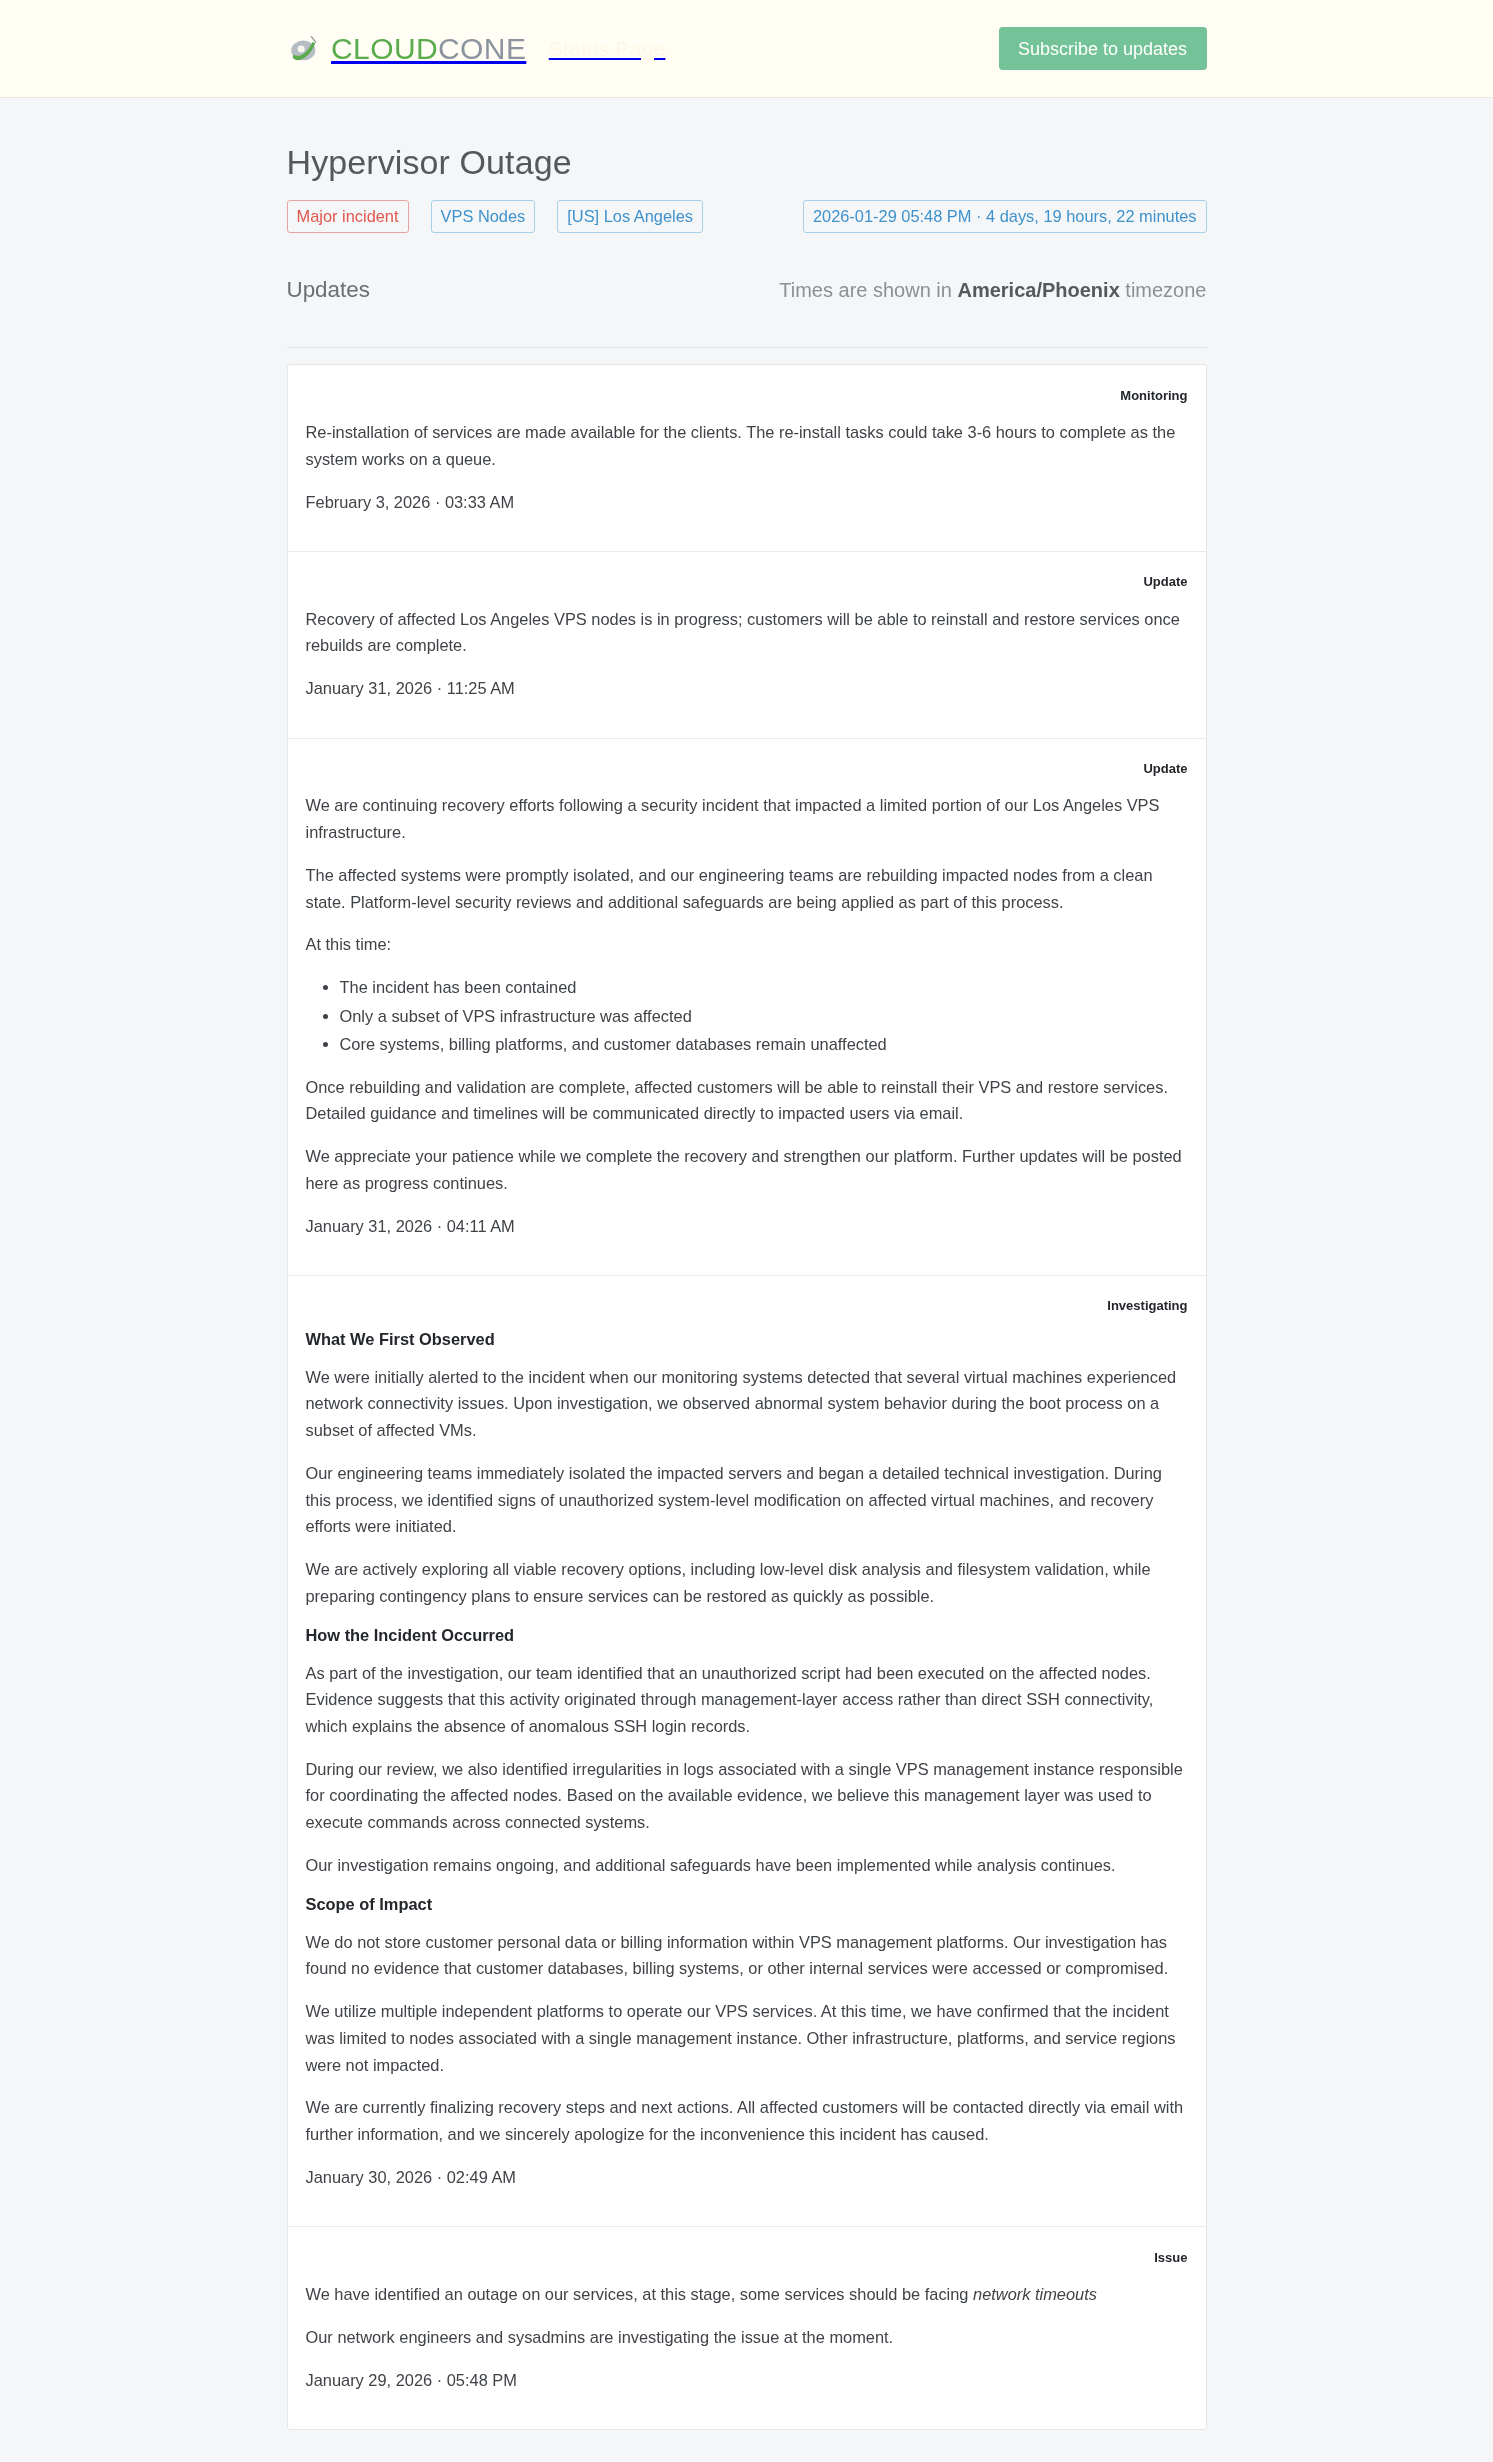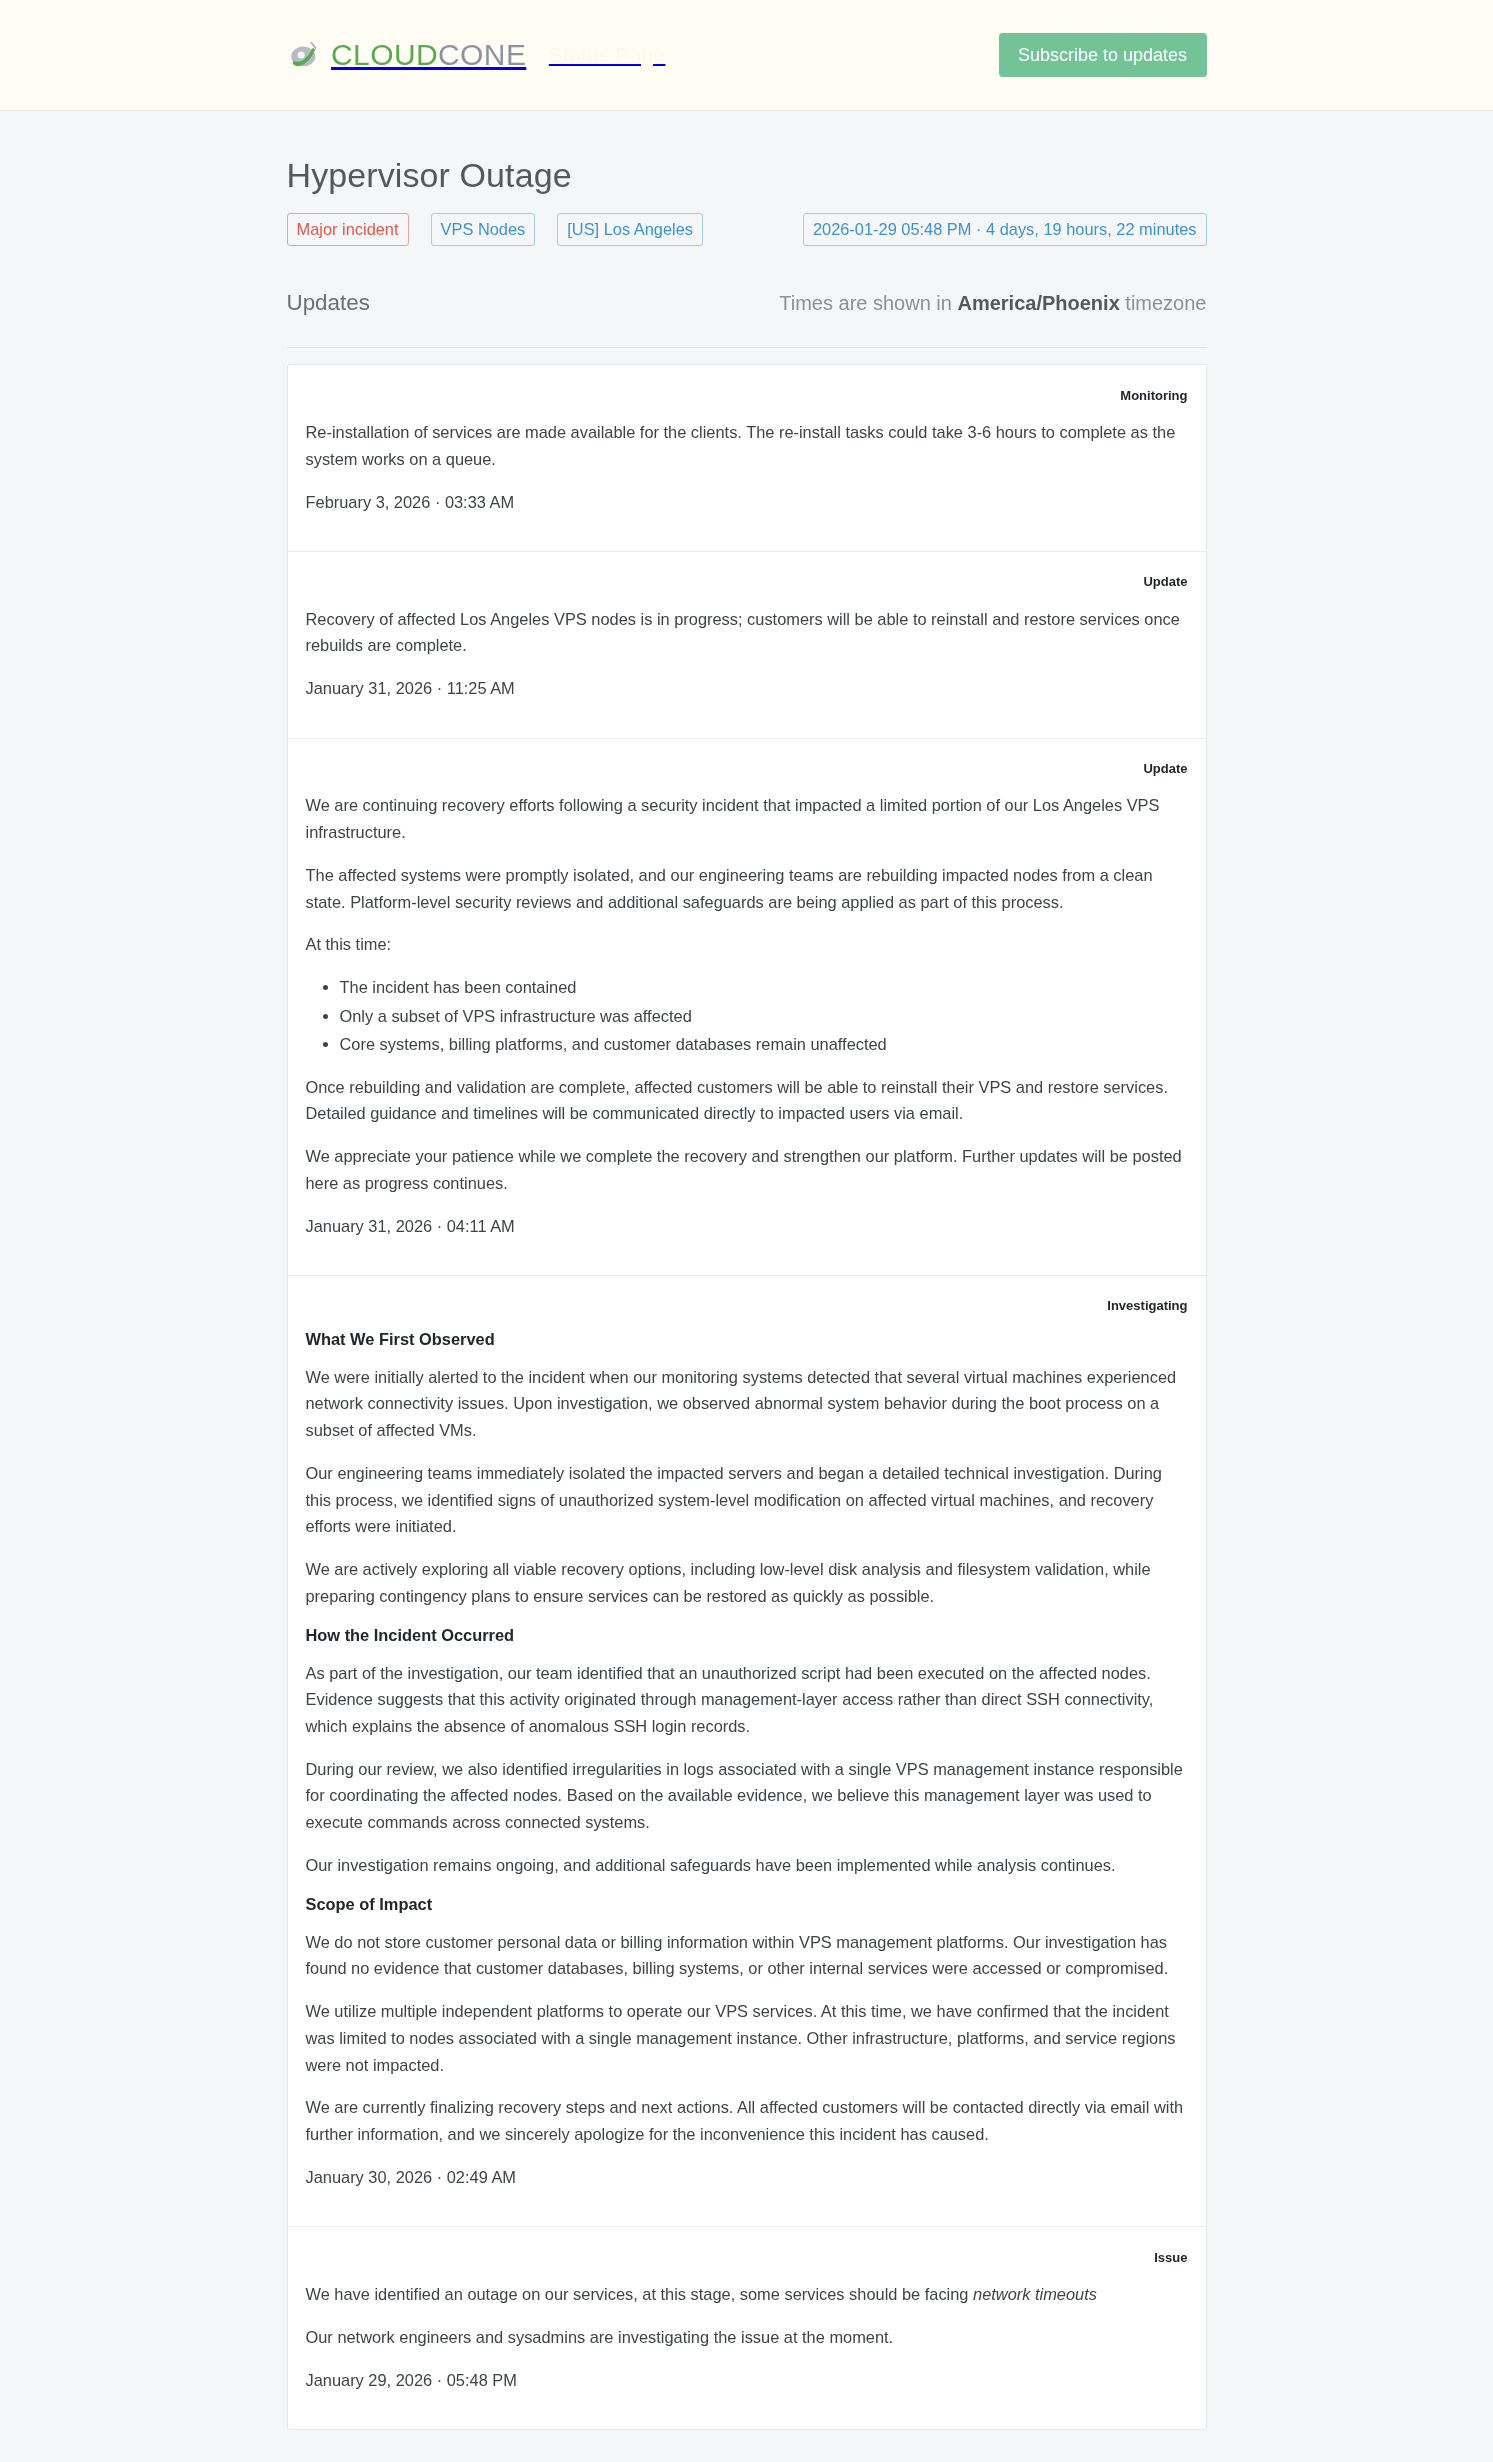--- a/index.html
+++ b/index.html
@@ -9,21 +9,21 @@
     background: #f4f6f8;
     font-family: "Liberation Sans", sans-serif;
     color: #2f3337;
     -webkit-font-smoothing: antialiased;
   }
 
   
   .site-header {
     background: #fffdf4;
     border-bottom: 0.7px solid #ece8dc;
-    height: 111px;
+    height: 98px;
     display: flex;
     align-items: center;
   }
   .header-inner {
     width: 941px;
     margin: 0 auto;
     display: flex;
     align-items: center;
     justify-content: space-between;
     padding: 0 10.5px;
@@ -89,21 +89,21 @@
   .badge-danger { color: #e2574c; border: 0.7px solid #e8a49e; }
   .badge-info   { color: #3e92cc; border: 0.7px solid #a6cfe8; }
   .badge-spacer { flex: 1; }
 
   
   .updates-bar {
     display: flex;
     align-items: baseline;
     justify-content: space-between;
     border-bottom: 0.7px solid #e0e3e6;
-    padding-bottom: 12px;
+    padding-bottom: 25px;
     margin-bottom: 16.4px;
   }
   .updates-title {
     font-size: 22.4px;
     color: #6b7075;
     font-weight: 400;
   }
   .tz-note {
     font-size: 20px;
     color: #8b9096;

